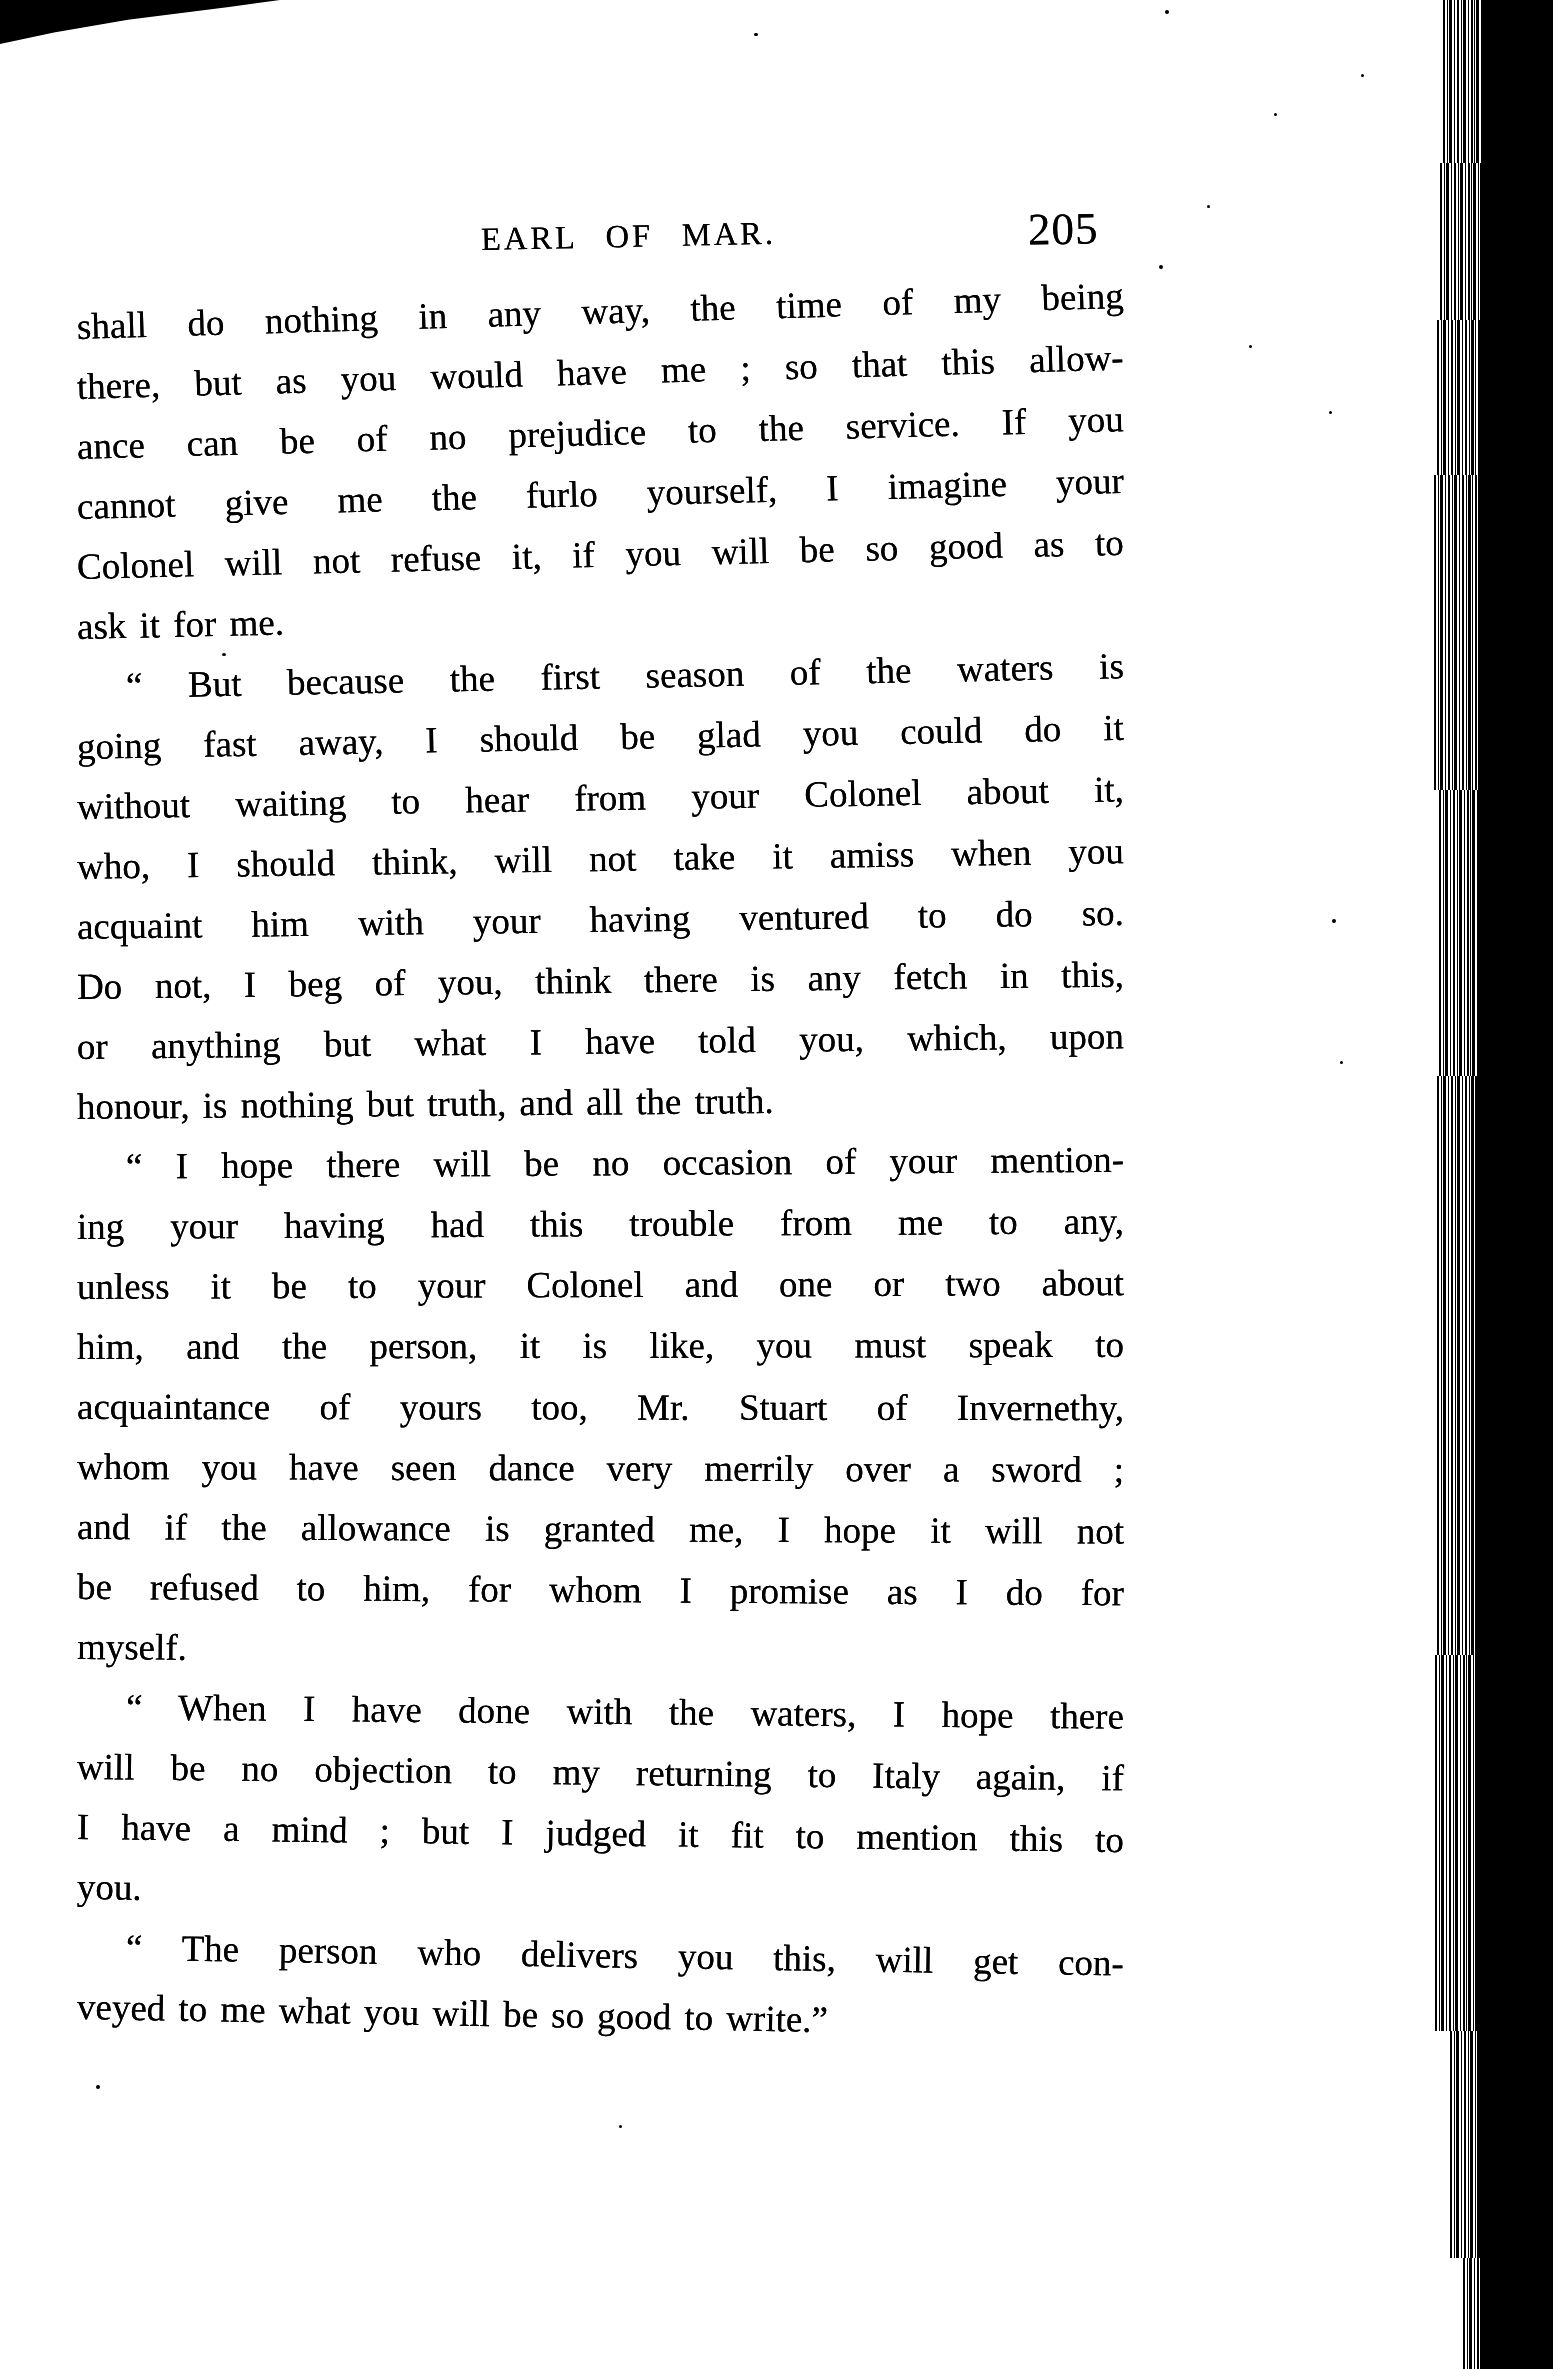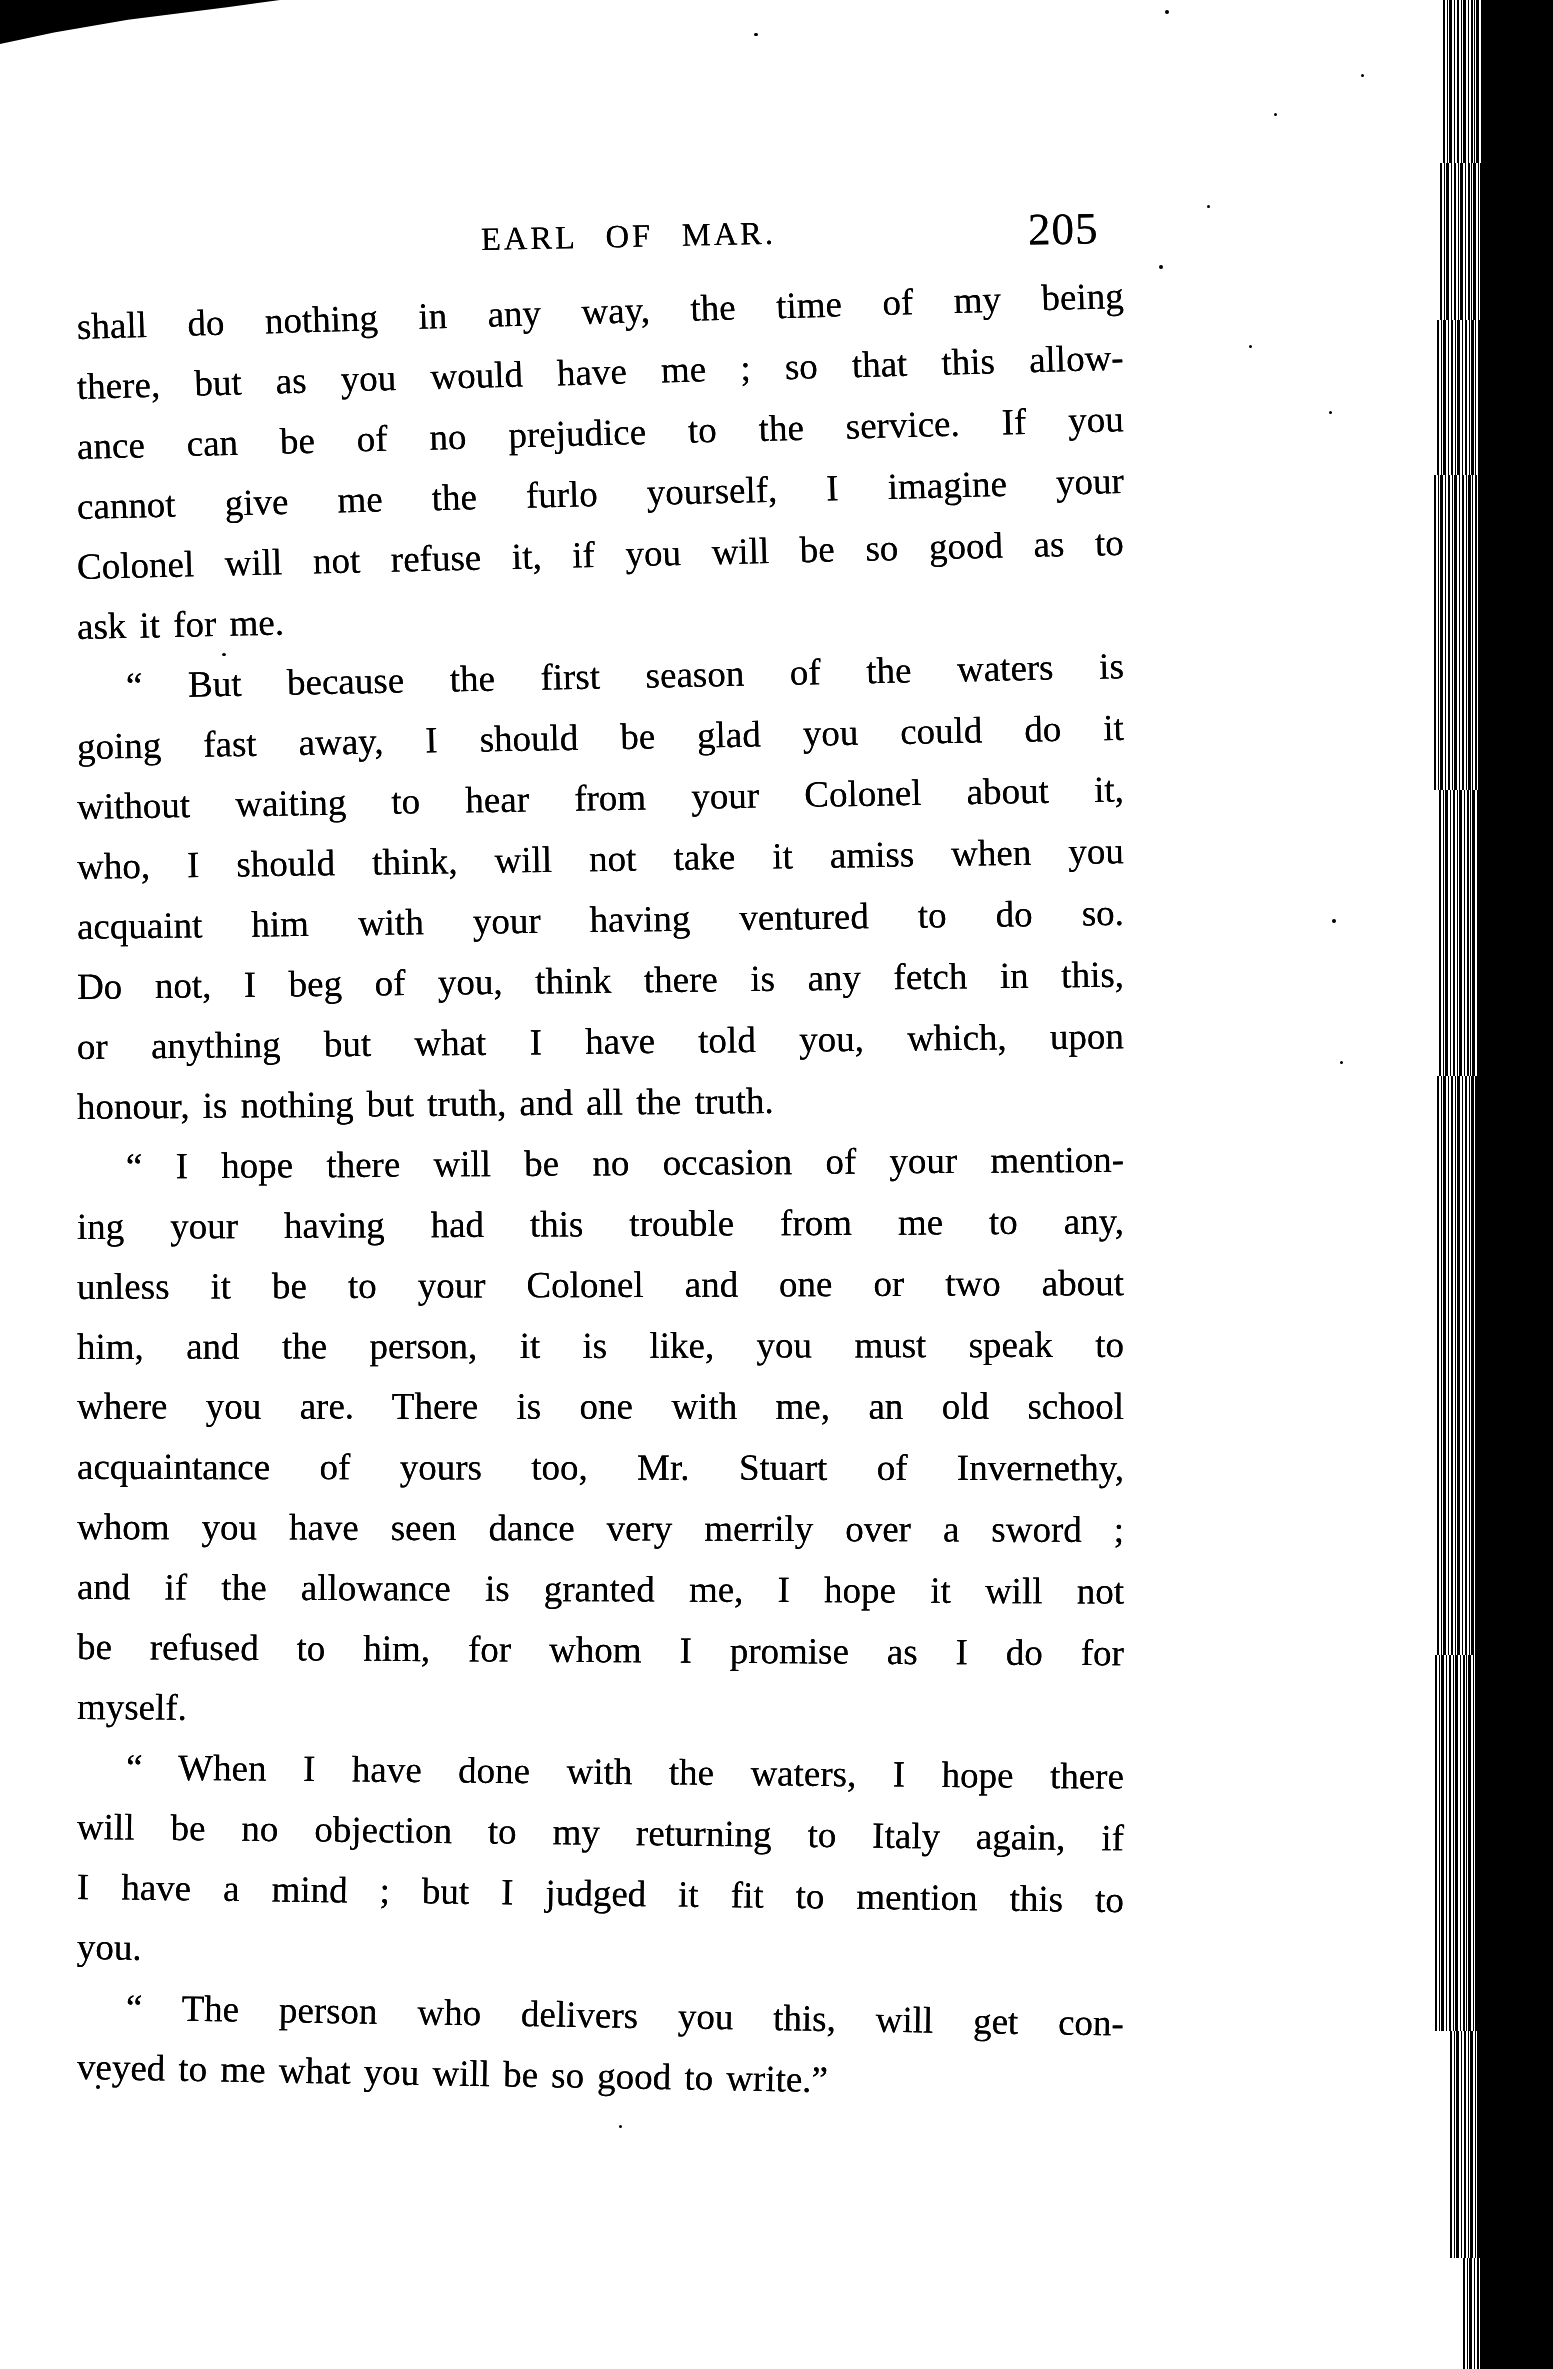--- a/index.html
+++ b/index.html
@@ -88,21 +88,20 @@
       <div class="line" style="transform: rotate(-0.955deg);">without waiting to hear from your Colonel about it,</div>
       <div class="line" style="transform: rotate(-0.862deg);">who, I should think, will not take it amiss when you</div>
       <div class="line" style="transform: rotate(-0.769deg);">acquaint him with your having ventured to do so.</div>
       <div class="line" style="transform: rotate(-0.676deg);">Do not, I beg of you, think there is any fetch in this,</div>
       <div class="line" style="transform: rotate(-0.583deg);">or anything but what I have told you, which, upon</div>
       <div class="line last" style="transform: rotate(-0.49deg);">honour, is nothing but truth, and all the truth.</div>
       <div class="line indent" style="transform: rotate(-0.397deg);">“ I hope there will be no occasion of your mention-</div>
       <div class="line" style="transform: rotate(-0.303deg);">ing your having had this trouble from me to any,</div>
       <div class="line" style="transform: rotate(-0.21deg);">unless it be to your Colonel and one or two about</div>
       <div class="line" style="transform: rotate(-0.117deg);">him, and the person, it is like, you must speak to</div>
-      <div class="line" style="transform: rotate(-0.024deg);">where you are. There is one with me, an old school</div>
       <div class="line" style="transform: rotate(0.069deg);">acquaintance of yours too, Mr. Stuart of Invernethy,</div>
       <div class="line" style="transform: rotate(0.162deg);">whom you have seen dance very merrily over a sword ;</div>
       <div class="line" style="transform: rotate(0.255deg);">and if the allowance is granted me, I hope it will not</div>
       <div class="line" style="transform: rotate(0.348deg);">be refused to him, for whom I promise as I do for</div>
       <div class="line last" style="transform: rotate(0.441deg);">myself.</div>
       <div class="line indent" style="transform: rotate(0.534deg);">“ When I have done with the waters, I hope there</div>
       <div class="line" style="transform: rotate(0.628deg);">will be no objection to my returning to Italy again, if</div>
       <div class="line" style="transform: rotate(0.721deg);">I have a mind ; but I judged it fit to mention this to</div>
       <div class="line last" style="transform: rotate(0.814deg);">you.</div>
       <div class="line indent" style="transform: rotate(0.907deg);">“ The person who delivers you this, will get con-</div>

